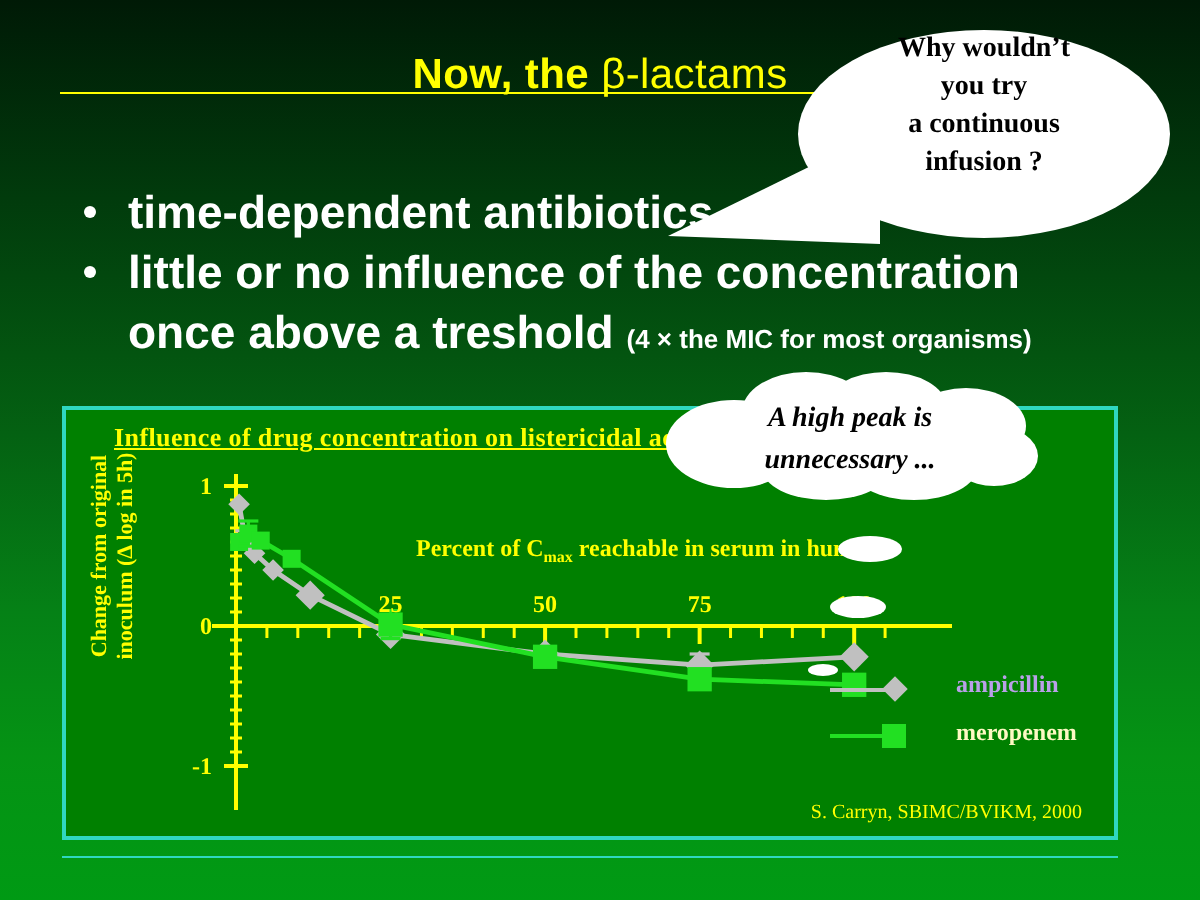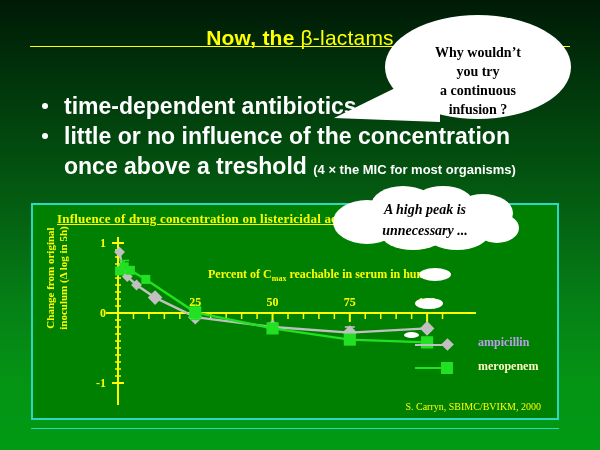--- a/index.html
+++ b/index.html
@@ -84,23 +84,23 @@
   }
   .leg-line-amp{position:absolute;left:0;top:11px;width:34px;height:2px;background:#c0c0c0;}
   .leg-mark-mer{
     position:absolute;left:26px;top:5px;width:12px;height:12px;background:#22e022;
   }
   .leg-line-mer{position:absolute;left:0;top:10px;width:32px;height:2px;background:#22e022;}
   #plot-svg{position:absolute;left:0;top:0;width:528px;height:217px;}
 
   
   #bubble1{
-    position:absolute;left:385px;top:15px;width:186px;height:104px;
+    position:absolute;left:399px;top:15px;width:186px;height:104px;
     background:#ffffff;border-radius:50%/50%;
-    display:flex;align-items:flex-end;justify-content:center;
+    display:flex;align-items:flex-start;justify-content:center;
   }
   #bubble1 .txt{
     text-align:center;color:#000000;
     font-family:"Liberation Serif", serif;font-weight:bold;
     font-size:14px;line-height:19px;
   }
   #bubble1-tail{position:absolute;left:330px;top:60px;width:110px;height:70px;}
 
   #bubble2{position:absolute;left:325px;top:186px;width:200px;height:64px;}
   #bubble2 .txt{

